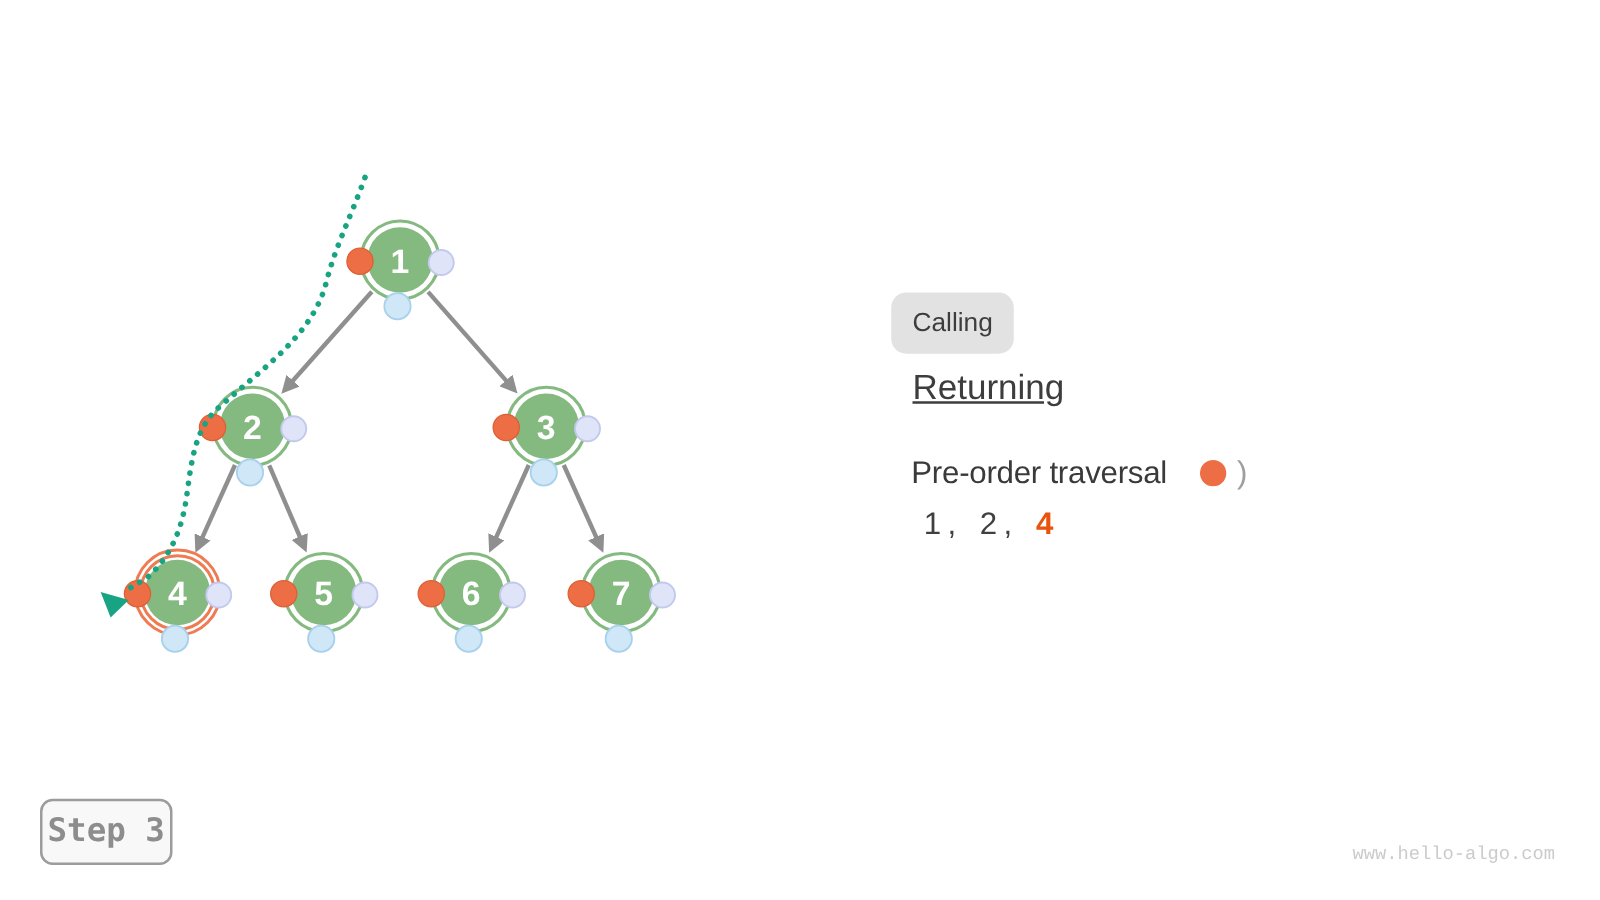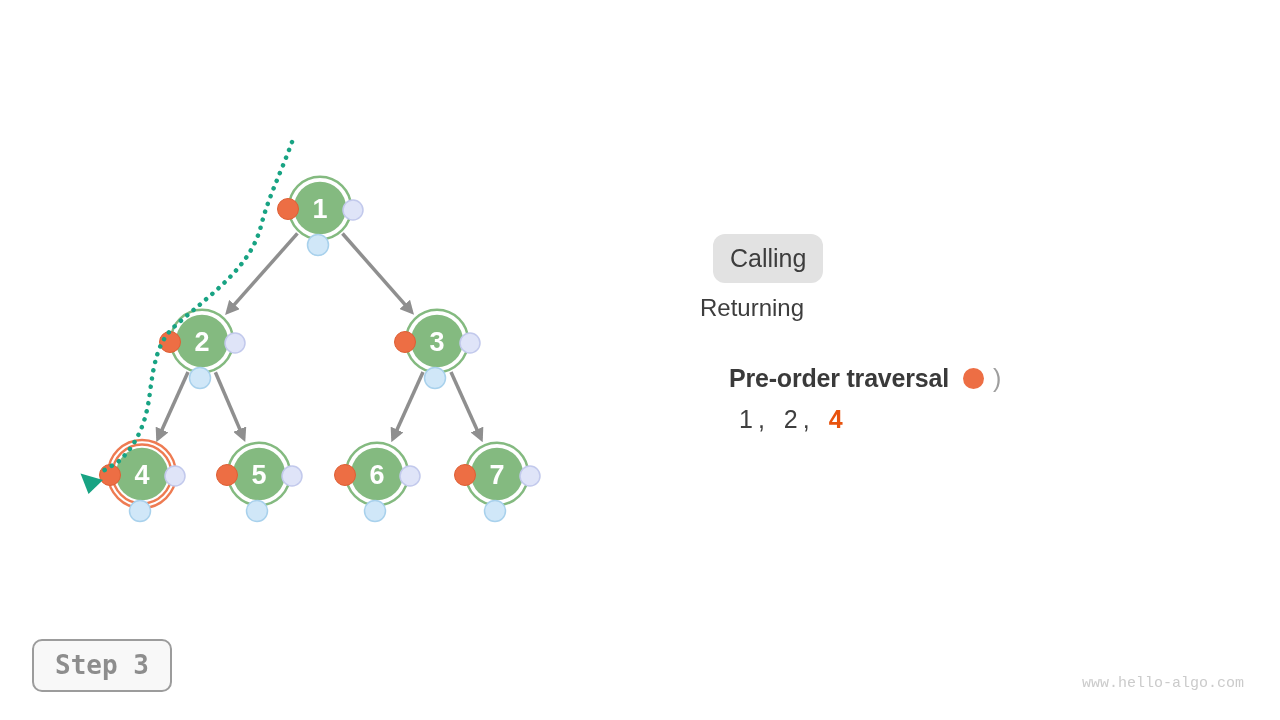--- a/index.html
+++ b/index.html
@@ -6,45 +6,45 @@
   body{
     width:1280px;height:720px;background:#ffffff;position:relative;overflow:hidden;
     font-family:"Liberation Sans", sans-serif;
   }
   .stage{position:absolute;inset:0;}
   #tree-svg{position:absolute;left:0;top:0;}
 
   .chip{
     position:absolute;left:713px;top:234px;height:49px;line-height:49px;
     padding:0 17px;background:var(--chip-bg);border-radius:12px;
-    font-size:25px;color:var(--legend-text);
+    font-size:21px;color:var(--legend-text);
   }
   .returning{
-    position:absolute;left:700px;top:294px;font-size:24px;color:var(--legend-text);
+    position:absolute;left:730px;top:294px;font-size:28px;color:var(--legend-text);text-decoration:underline;
   }
   .trav-row{
     position:absolute;left:729px;top:364px;display:flex;align-items:center;
     font-size:25px;white-space:nowrap;
   }
-  .trav-title{font-weight:bold;color:#3a3a3a;margin-right:5px;letter-spacing:-0.2px;}
+  .trav-title{font-weight:normal;color:#3a3a3a;margin-right:17px;letter-spacing:-0.2px;}
   .trav-note{color:var(--note-color);}
   .trav-dot{
     width:21px;height:21px;border-radius:50%;background:var(--marker-color);
     display:inline-block;margin:0 9px;
   }
   .sequence{
     position:absolute;left:739px;top:405px;display:flex;align-items:baseline;
     font-size:25px;color:var(--num-color);
   }
   .seq-num{display:inline-block;}
   .seq-num.hl{color:var(--hl-color);font-weight:bold;}
   .seq-comma{display:inline-block;margin-left:5px;margin-right:19px;color:var(--num-color);}
   .step-badge{
     position:absolute;left:32px;top:639px;height:49px;line-height:49px;
-    padding:0 21px;border:2px solid var(--step-border);border-radius:10px;
+    padding:0 4px;border:2px solid var(--step-border);border-radius:10px;
     background:var(--step-bg);color:var(--step-text);
     font-family:"DejaVu Sans Mono", monospace;font-size:26px;font-weight:bold;
   }
   .watermark{
     position:absolute;right:36px;top:675px;
     font-family:Liberation Mono, monospace;font-size:15px;color:var(--wm-color);
   }
 </style>
 </head>
 <body>

